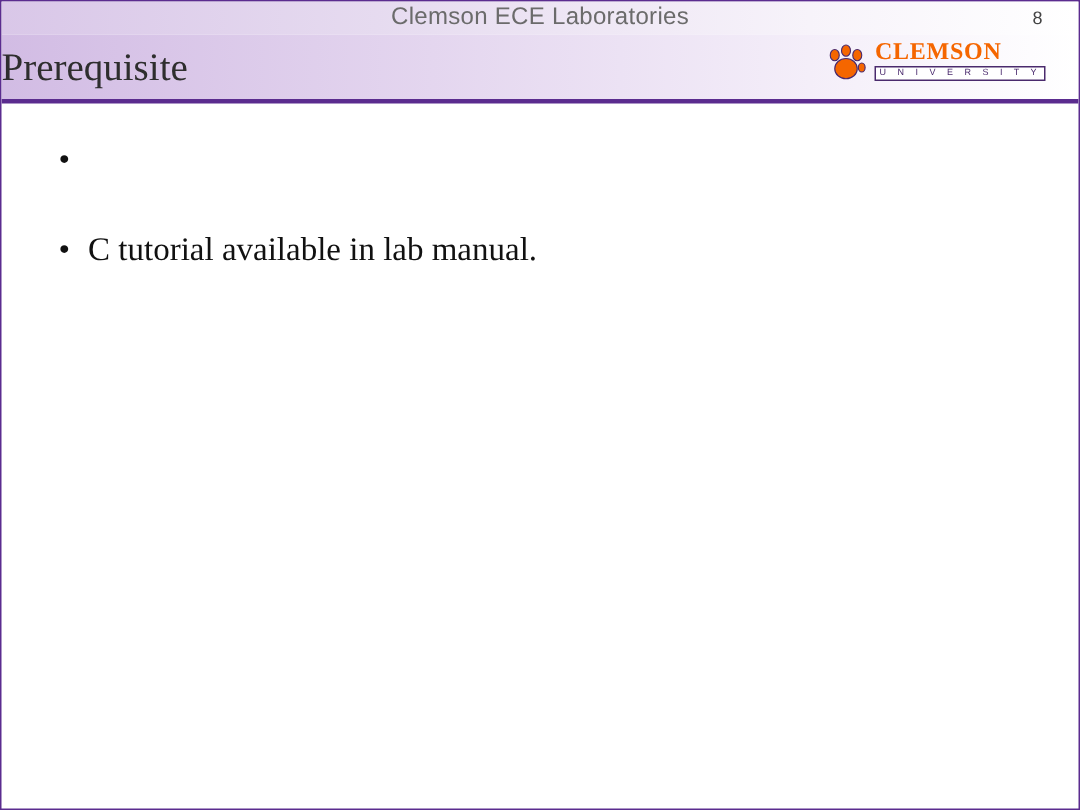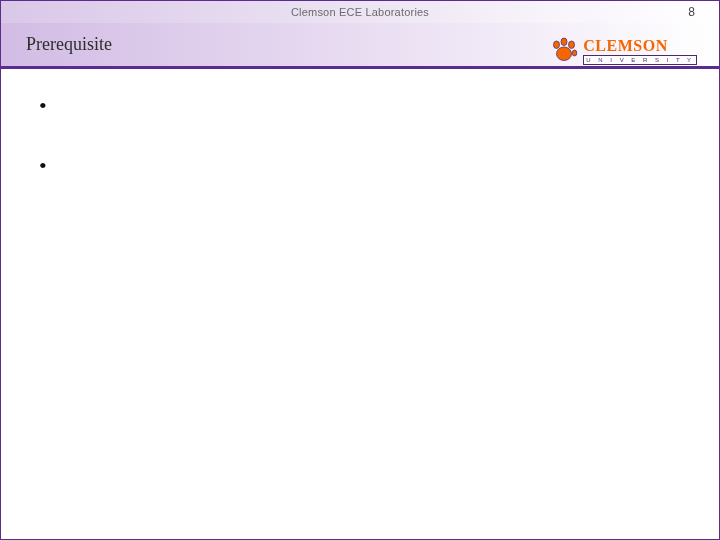--- a/index.html
+++ b/index.html
@@ -16,21 +16,21 @@
     width: 100%;
     height: 22px;
     background: linear-gradient(to right, #d9c7e8 0%, #e8def1 40%, #f7f3fa 75%, #ffffff 100%);
     position: relative;
   }
   .header-text {
     position: absolute;
     left: 50%;
     top: 50%;
     transform: translate(-50%, -50%);
-    font-size: 11px;
+    font-size: 16px;
     color: #6b6b6b;
     letter-spacing: 0.2px;
   }
   .page-num {
     position: absolute;
     right: 24px;
     top: 4px;
     font-size: 12px;
     color: #444;
   }
@@ -38,33 +38,33 @@
     width: 100%;
     height: 46px;
     background: linear-gradient(to right, #d2bce4 0%, #e4d6ef 40%, #f4eef9 75%, #ffffff 100%);
     border-bottom: 3px solid #5b2c8f;
     position: relative;
     display: flex;
     align-items: center;
   }
   .slide-title {
     font-family: "Times New Roman", Times, serif;
-    font-size: 18px;
+    font-size: 26px;
     color: #2e2e2e;
-    padding-left: 25px;
+    padding-left: 0;
     font-weight: 400;
     text-align: center;
   }
   .logo-wrap {
     position: absolute;
     right: 22px;
     top: 4px;
     height: 38px;
     display: flex;
-    align-items: flex-end;
+    align-items: flex-start;
   }
   .paw {
     width: 30px;
     height: 30px;
     margin-right: 4px;
   }
   .brand-stack {
     display: flex;
     flex-direction: column;
     line-height: 1;
@@ -128,14 +128,15 @@
     </div>
   </div>
 </div>
 
 <div class="body-area">
   <div class="bullet">
     <span class="dot">•</span>
   </div>
   <div class="bullet">
     <span class="dot">•</span>
+    <span>C tutorial available in lab manual.</span>
   </div>
 </div>
 
 </body></html>

